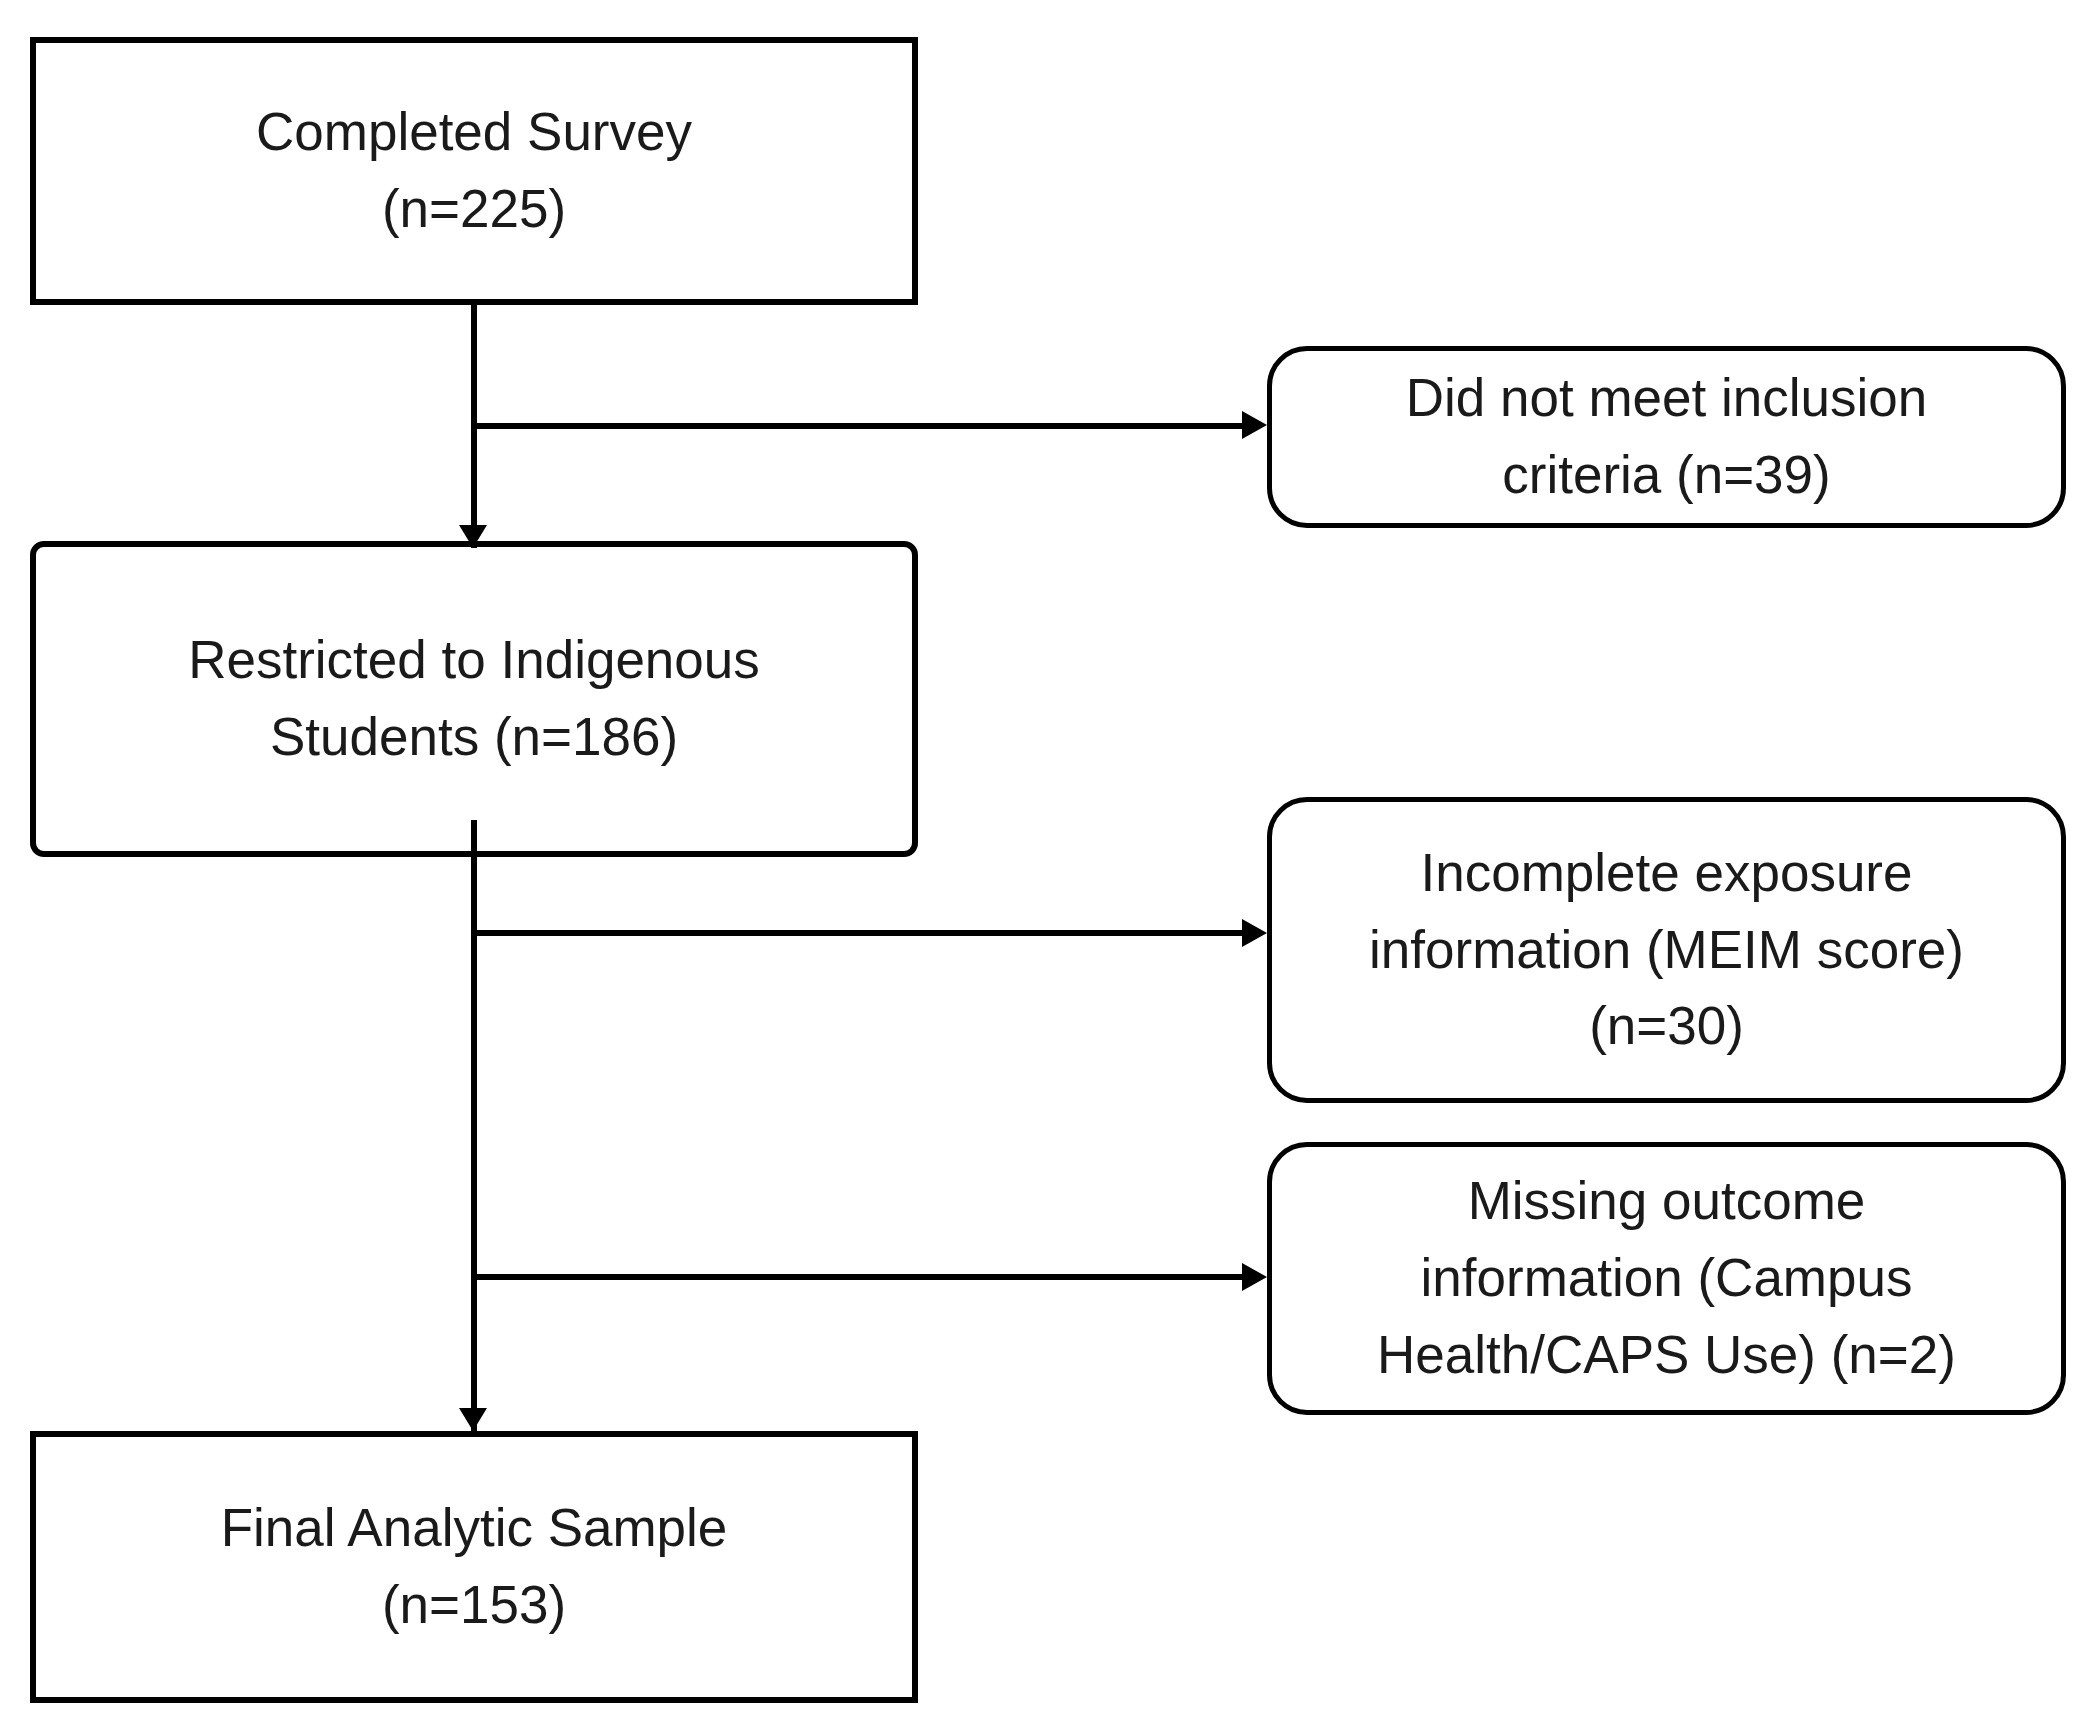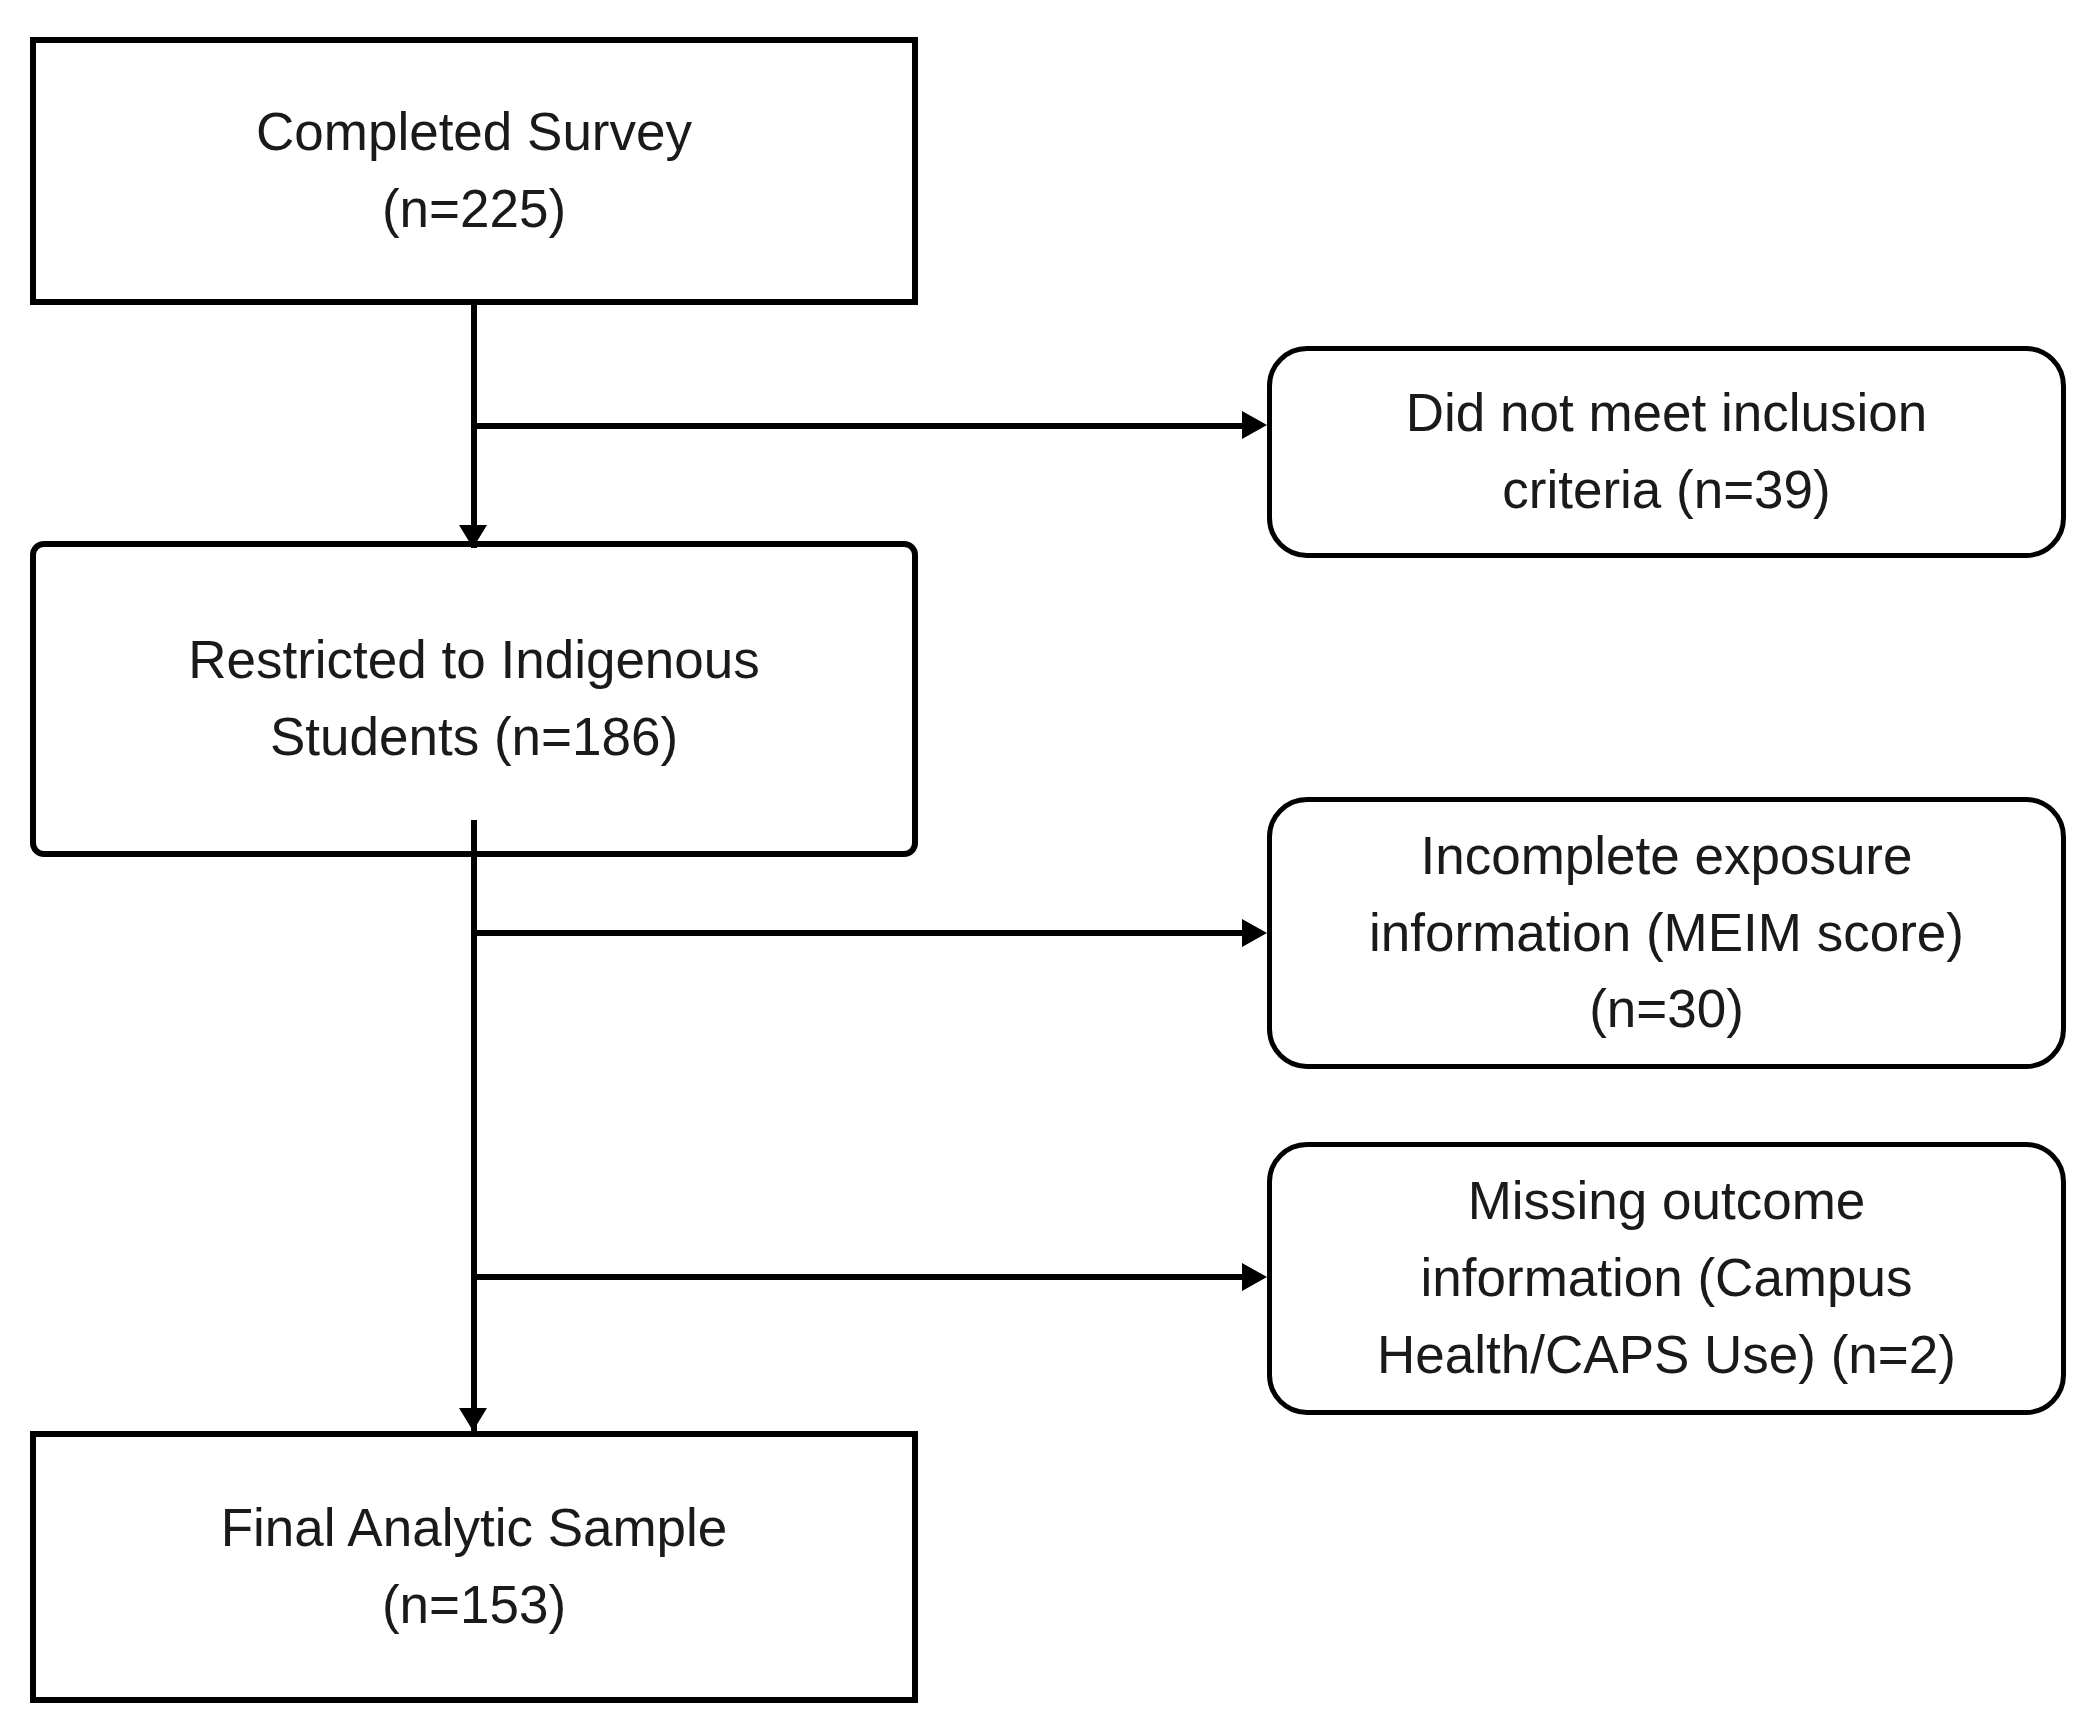--- a/index.html
+++ b/index.html
@@ -37,22 +37,22 @@
   }
   .round {
     border: 5.8px solid #000000;
     border-radius: 40px;
   }
   
   .box-completed  { left: 30px;  top: 37px;   width: 888px; height: 268px; }
   .box-restricted { left: 30px;  top: 541px;  width: 888px; height: 316px; border-radius: 14px; }
   .box-final      { left: 30px;  top: 1431px; width: 888px; height: 272px; }
   
-  .box-inclusion  { left: 1267px; top: 346px;  width: 799px; height: 212px; text-align: center; }
-  .box-exposure   { left: 1267px; top: 797px;  width: 799px; height: 272px; }
+  .box-inclusion  { left: 1267px; top: 346px;  width: 799px; height: 182px; text-align: center; }
+  .box-exposure   { left: 1267px; top: 797px;  width: 799px; height: 306px; }
   .box-outcome    { left: 1267px; top: 1142px; width: 799px; height: 273px; }
   
   .line {
     position: absolute;
     background: #000000;
   }
   .v1 { left: 471px; top: 305px;  width: 5.8px;   height: 243px; }
   .v2 { left: 471px; top: 820px;  width: 5.8px;   height: 611px; }
   .h1 { left: 471px; top: 423px;  width: 775px; height: 5.8px; }
   .h2 { left: 471px; top: 930px; width: 775px; height: 5.8px; }

